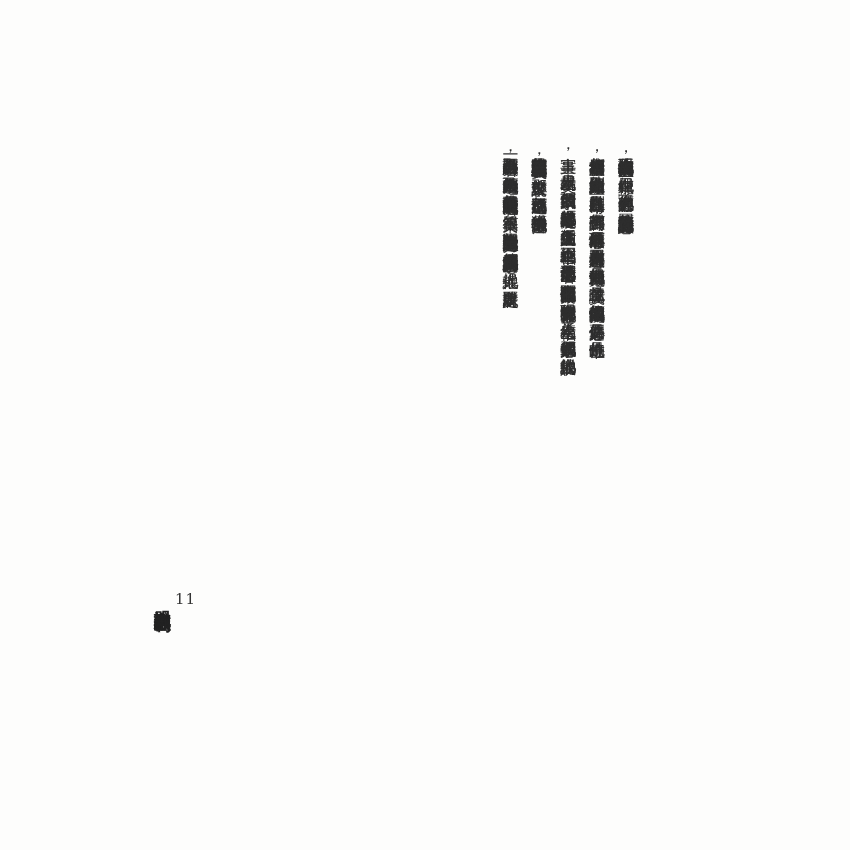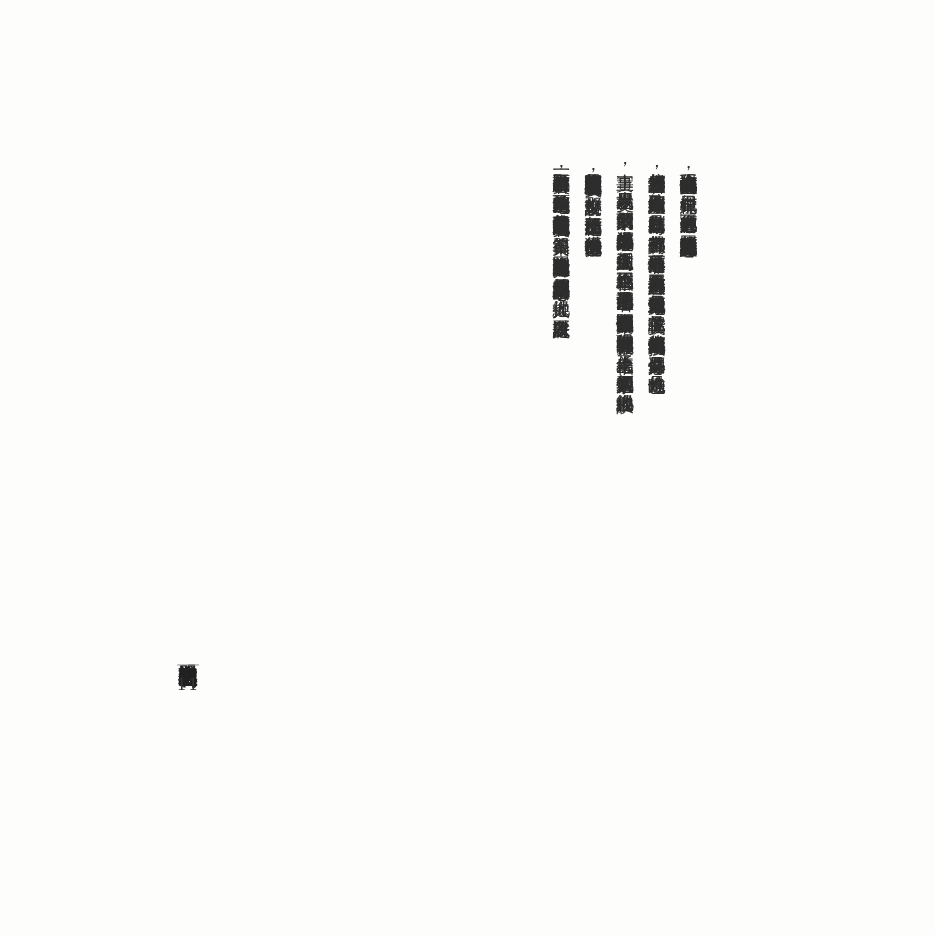--- a/index.html
+++ b/index.html
@@ -37,21 +37,21 @@
     padding: 0;
     text-indent: 2em;
   }
   
   .footer {
     position: absolute;
     top: 590px;
     left: 152px;
     width: 38px;
     display: flex;
-    flex-direction: column;
+    flex-direction: row;
     align-items: center;
   }
   .running-title {
     writing-mode: vertical-rl;
     text-orientation: mixed;
     font-size: 17px;
     font-weight: bold;
     letter-spacing: 0.5px;
     color: #222222;
   }

